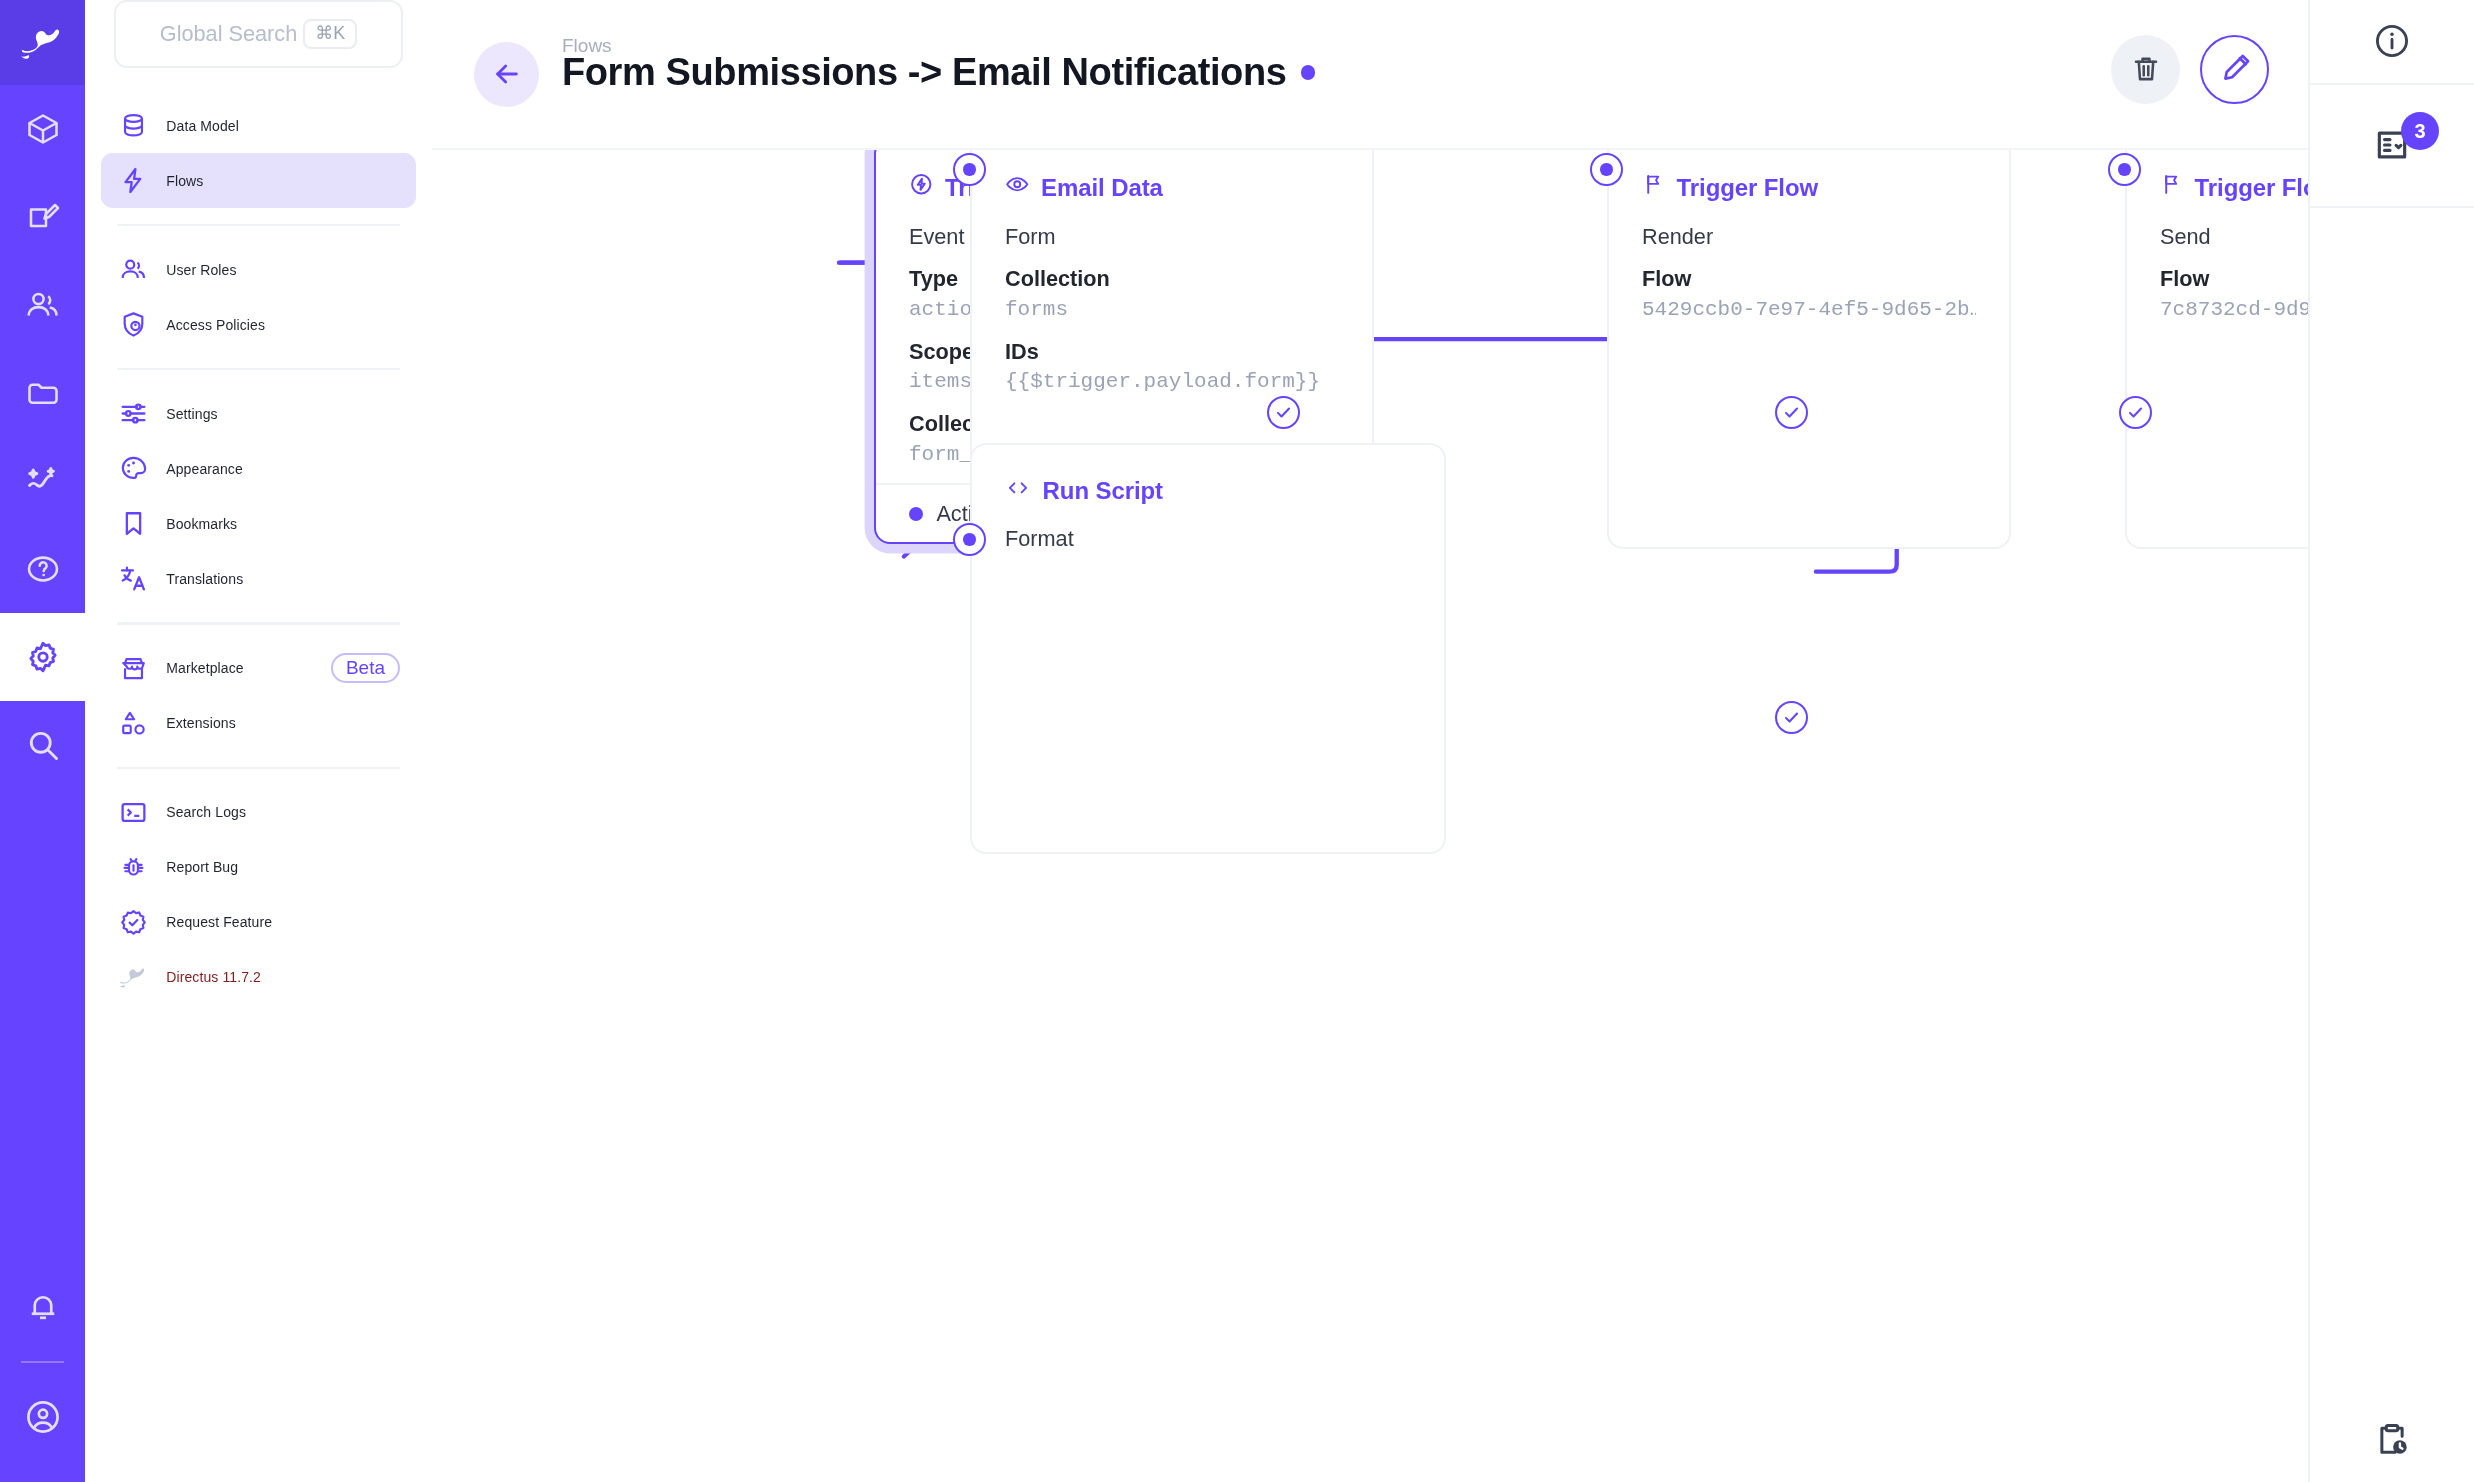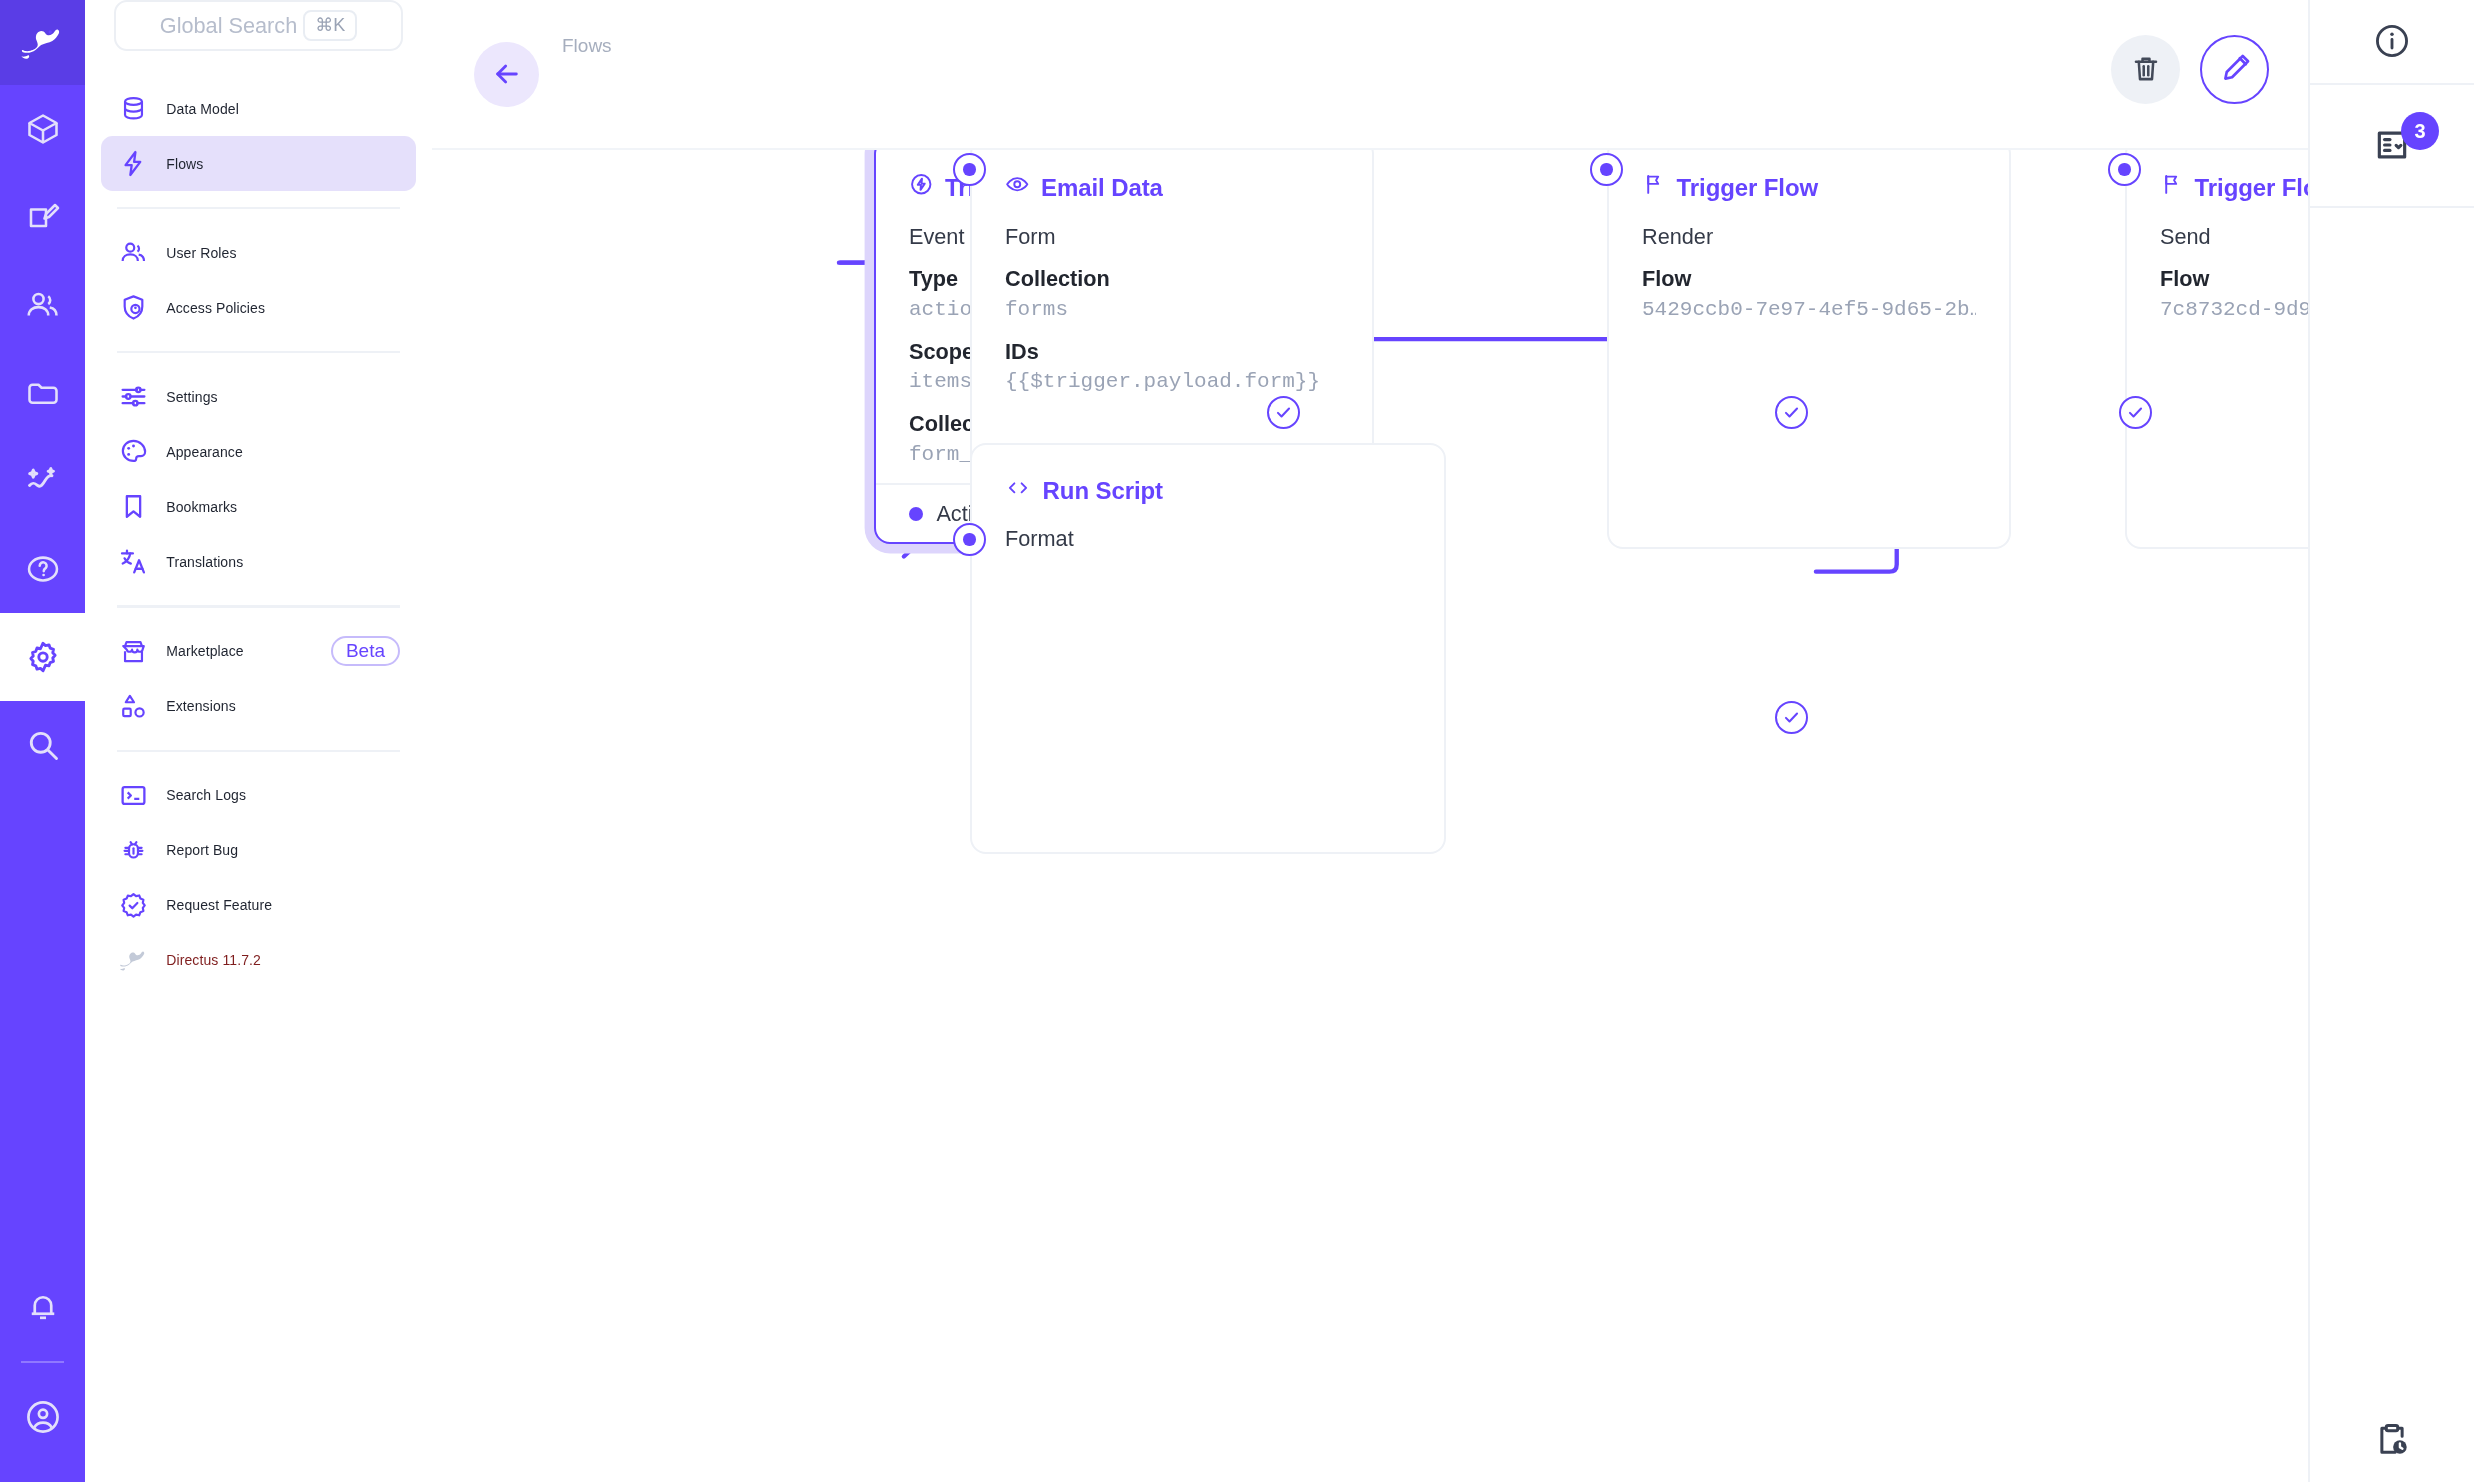--- a/index.html
+++ b/index.html
@@ -31,21 +31,21 @@
 
   
   #nav{
     position:absolute; left:85px; top:0; width:347px; height:1483px;
     background:#ffffff; padding:0 0 0 0;
   }
   .nav-brand{ display:flex;align-items:center;gap:16px;height:85px;padding-left:27.4px; }
   .nav-brand .bname{ font-size:24px; font-weight:500; color:#1b1e28; letter-spacing:0.1px; }
   .search-wrap{ padding:0 29px; }
   .search-box{
-    height:51px;border:2.2px solid #eceff4;border-radius:13px;
+    height:68px;border:2.2px solid #eceff4;border-radius:13px;
     display:flex;align-items:center;justify-content:center;gap:6px;
     background:#fff;cursor:text;
   }
   .search-ph{ font-size:21.7px;color:#b6bdcc; }
   .kbd{
     border:2.2px solid #e9edf3;border-radius:8px;padding:3.6px 10px;
     font-size:18px;color:#9aa3b5;line-height:1.1;
   }
   .nav-list{ margin-top:30px; }
   .nav-item{
@@ -429,20 +429,24 @@
   <div id="header">
     <div class="back-btn">
       <span>
         <svg width="32" height="32" viewBox="0 0 24 24" fill="none" stroke="#6644ff" stroke-width="2.1" stroke-linecap="round" stroke-linejoin="round">
           <path d="M19 12H5"></path>
             <path d="M11 6l-6 6 6 6"></path>
         </svg>
       </span>
     </div>
     <div class="crumb">Flows</div>
+    <div class="title-row">
+      <span class="title">Form Submissions -&gt; Email Notifications</span>
+      <span class="dot-status"></span>
+    </div>
     <div class="hdr-actions">
       <div class="hdr-btn grey">
         <span>
           <svg width="32" height="32" viewBox="0 0 24 24" fill="none" stroke="#434a59" stroke-width="1.9" stroke-linecap="round" stroke-linejoin="round">
             <path d="M4.5 6.6h15"></path>
               <path d="M9.4 6.6V4.4h5.2v2.2"></path>
             <path d="M6.6 6.6l.9 13h9l.9-13"></path>
               <path d="M10.3 9.9v6.7"></path>
               <path d="M13.7 9.9v6.7"></path>
           </svg>

